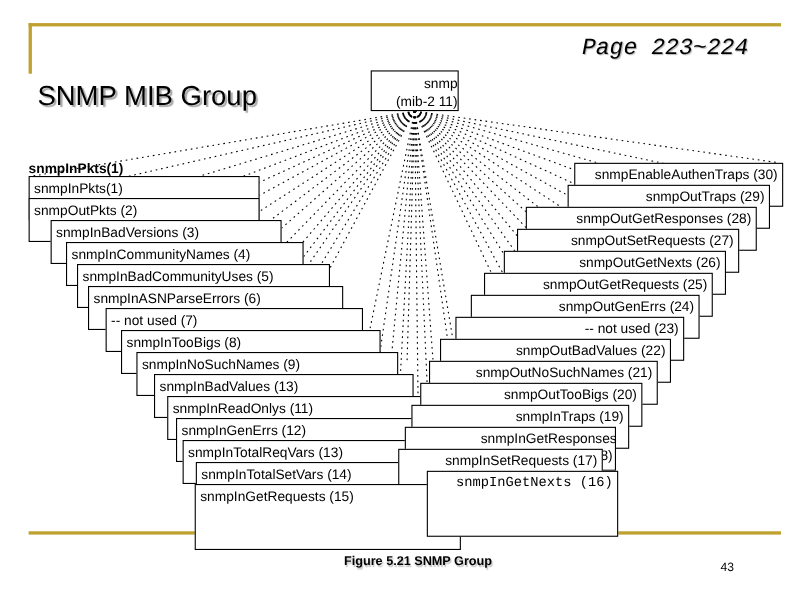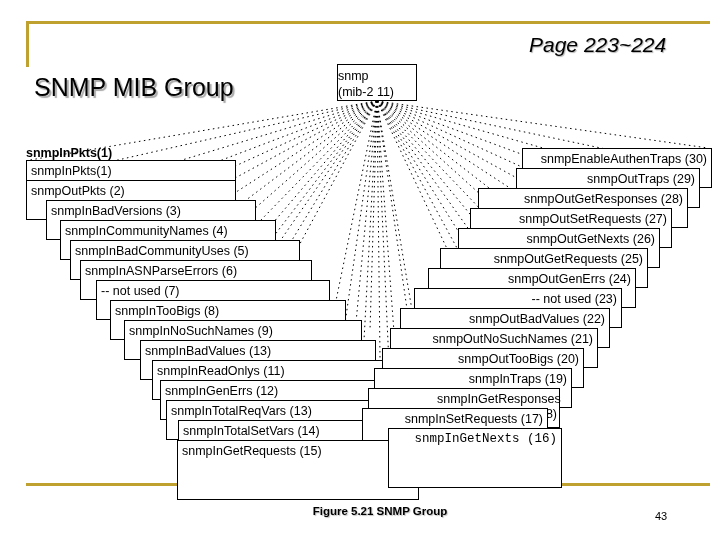--- a/index.html
+++ b/index.html
@@ -29,20 +29,21 @@
     font-size:25px;color:#000;letter-spacing:0px;
     text-shadow:2px 2px 1px rgba(150,150,150,0.85);
     white-space:nowrap;
     margin-top:43px;
   }
   .page-ref{
     position:absolute;left:529px;top:33px;
     font-size:21px;font-style:italic;color:#000;
     text-shadow:1px 1px 1px rgba(160,160,160,0.8);
     white-space:nowrap;
+    font-family:Liberation Mono, monospace;
   }
   .fig-caption{
     position:absolute;left:0;top:505px;width:720px;text-align:center;
     font-size:11.5px;font-weight:bold;color:#000;
     text-shadow:1px 1px 1px rgba(170,170,170,0.7);
     margin-left:20px;
   }
   .page-num{
     position:absolute;left:655px;top:510px;
     font-size:11px;color:#000;
@@ -58,21 +59,21 @@
     font-size:12.5px;line-height:15px;color:#000;
     white-space:nowrap;overflow:visible;
   }
   .node .lbl{position:absolute;top:3px;}
   .node.l .lbl{left:4px;}
   .node.r .lbl{right:4px;}
 
   .root{
     position:absolute;left:337px;top:64px;width:80px;height:37px;
     box-sizing:border-box;background:#fff;border:1px solid #000;
-    font-size:12.5px;line-height:16px;text-align:left;padding-top:3px;
+    font-size:12.5px;line-height:16px;text-align:right;padding-top:3px;
     z-index:60;
   }
 
   .floating-label{
     position:absolute;left:26px;top:146px;
     font-size:12.5px;font-weight:bold;color:#000;white-space:nowrap;
     z-index:55;
   }
 </style>
 </head>

